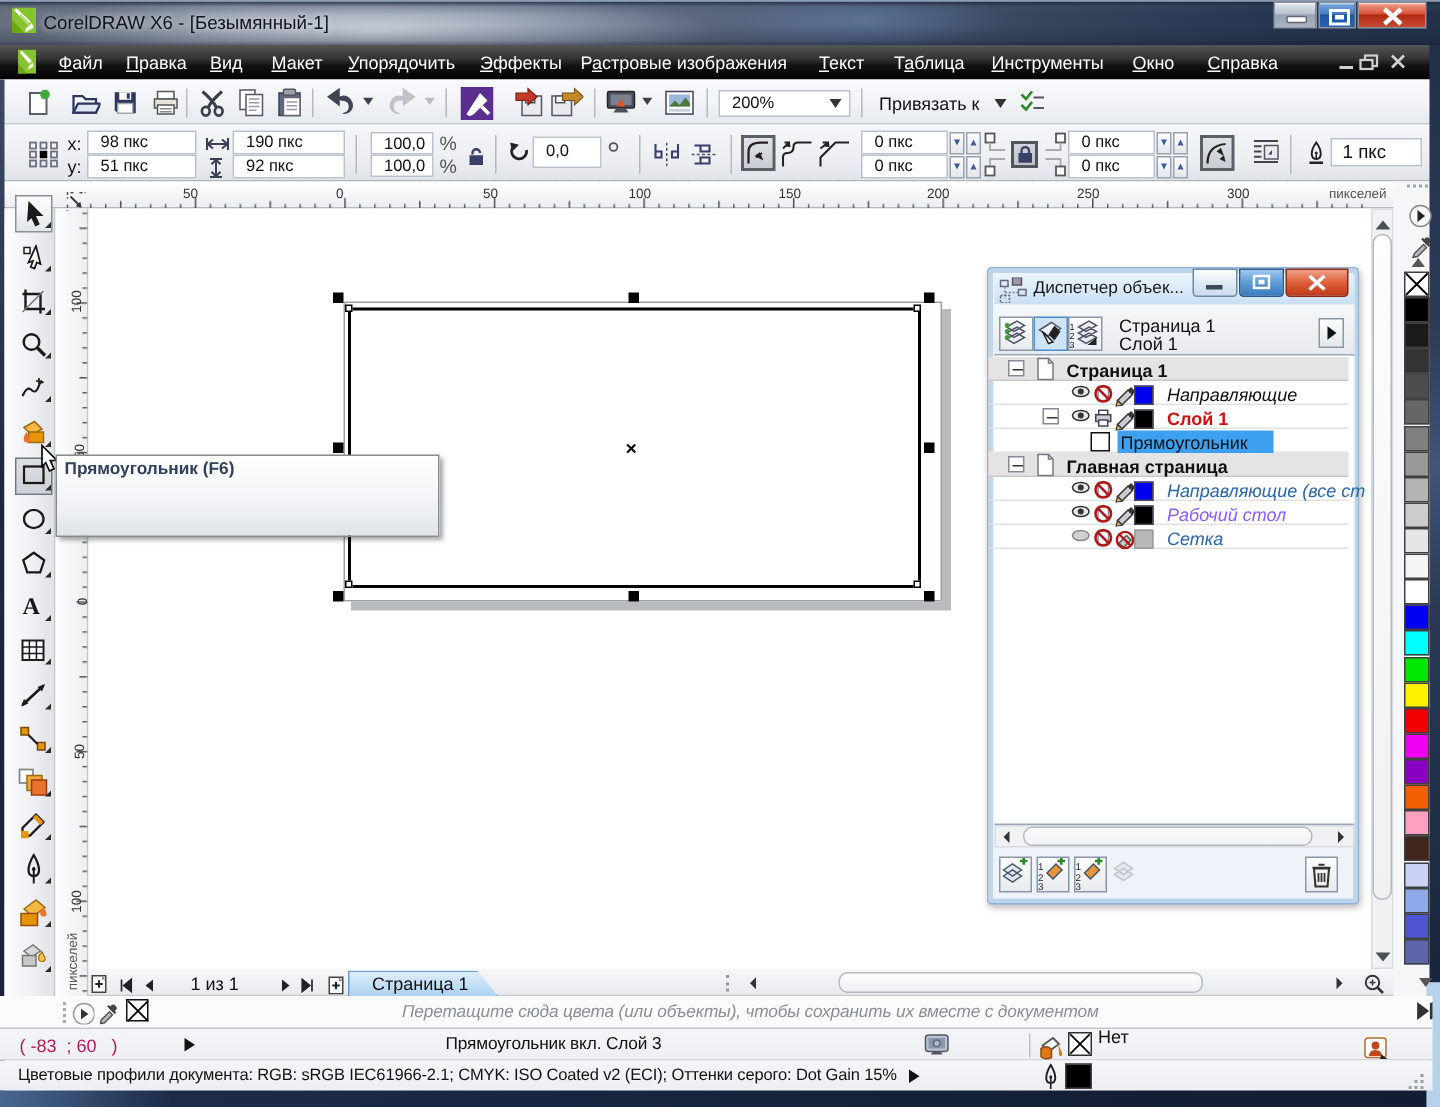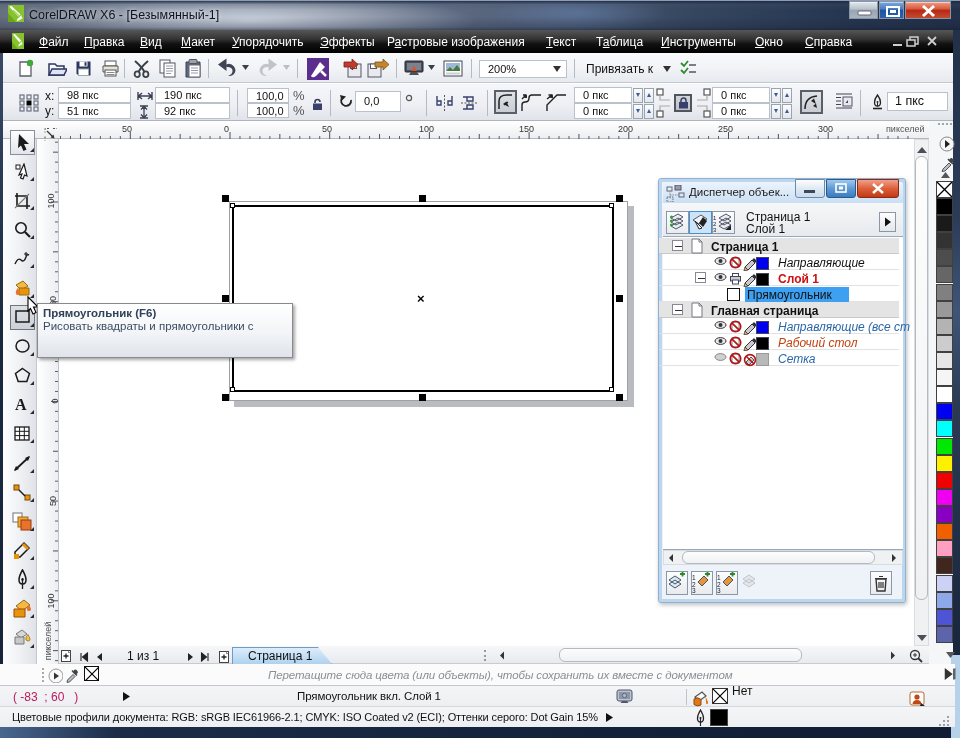--- a/index.html
+++ b/index.html
@@ -653,21 +653,21 @@
     </svg></div>
 <div class="abs" style="left:268px;top:669px;font-size:11.5px;letter-spacing:-0.1px;font-style:italic;color:#8a8f96;">Перетащите сюда цвета (или объекты), чтобы сохранить их вместе с документом</div>
 <svg class="abs" style="left:943px;top:667px" width="14" height="14">
  <path d="M11 1.5 V12.5 M8.5 7 L2.5 2.5 V11.5 Z" stroke="#333" stroke-width="1.5" fill="#333"></path>
 </svg>
 <div class="abs" id="status1"></div>
 <div class="abs" style="left:13px;top:690px;font-size:12px;color:#be185d;">( -83&nbsp; ; 60&nbsp;&nbsp; )</div>
 <svg class="abs" style="left:122px;top:691px" width="9" height="11">
     <path d="M1 1 L8 5.5 L1 10 Z" fill="#111"></path>
   </svg>
-<div class="abs" style="left:297px;top:690px;font-size:11.5px;letter-spacing:-0.1px;color:#111;">Прямоугольник вкл. Слой 1</div>
+<div class="abs" style="left:297px;top:690px;font-size:11.5px;letter-spacing:-0.1px;color:#111;">Прямоугольник вкл. Слой 3</div>
 <svg class="abs" style="left:616px;top:689px" width="17" height="15">
  <rect x="1" y="1" width="15" height="11" rx="2" fill="#b8c4d2" stroke="#556"></rect>
  <rect x="3" y="3" width="11" height="7" fill="#8898aa"></rect>
  <circle cx="8.5" cy="6.5" r="2.2" fill="#aab8c8" stroke="#667"></circle>
  <path d="M6 12 h5 l1.5 2 h-8 Z" fill="#556"></path>
 </svg>
 <div class="abs" style="left:686px;top:689px;width:1px;height:16px;background:#c0c4ca;"></div>
 <svg class="abs" style="left:692px;top:690px" width="18" height="17">
  <path d="M3 7 L10 2 L14 6 L7 11 Z" fill="#f8f9fa" stroke="#555" stroke-width="1.2"></path>
  <path d="M2 9 Q6 6.5 9 9.5 L9 15 Q5 17 2 14.5 Z" fill="#e07818" stroke="#8a4a10" stroke-width="1"></path>
@@ -775,21 +775,21 @@
       <path d="M3 1 L10 1 L13 4 L13 15 L3 15 Z" fill="#fff" stroke="#778"></path>
       <path d="M10 1 L10 4 L13 4" fill="none" stroke="#778"></path>
     </svg>
   <div class="ttxt" style="left:52px;top:61px;font-weight:bold;">Страница 1</div>
   <div class="ttxt" style="left:52px;top:125px;font-weight:bold;">Главная страница</div>
   <div class="ttxt titalic" style="left:119px;top:77px;">Направляющие</div>
   <div class="ttxt" style="left:119px;top:93px;font-weight:bold;color:#cc1111;">Слой 1</div>
   <div style="position:absolute;left:86px;top:107.5px;width:104px;height:15px;background:#3da0f0;"></div>
   <div class="ttxt" style="left:88px;top:109px;">Прямоугольник</div>
   <div class="ttxt titalic" style="left:119px;top:141px;color:#2a66aa;">Направляющие (все ст</div>
-  <div class="ttxt titalic" style="left:119px;top:157px;color:#c2410c;">Рабочий стол</div>
+  <div class="ttxt titalic" style="left:119px;top:157px;color:#8b5cf6;">Рабочий стол</div>
   <div class="ttxt titalic" style="left:119px;top:173px;color:#2a66aa;">Сетка</div>
   <svg class="ic16" style="left:55px;top:77px">
       <use href="#eye"></use>
     </svg>
   <svg class="ic16" style="left:70px;top:77px">
       <use href="#noprint"></use>
     </svg>
   <svg class="ic16" style="left:84px;top:77px">
       <use href="#pencil"></use>
     </svg>
@@ -897,14 +897,13 @@
       </g>
   <g id="printer">
         <rect x="3.5" y="1.5" width="6" height="3.5" fill="#fff" stroke="#445"></rect>
         <rect x="1.5" y="4.5" width="10" height="4.5" fill="#c8ccd4" stroke="#445"></rect>
         <rect x="3.5" y="8" width="6" height="4" fill="#fff" stroke="#445"></rect>
       </g>
  </defs>
 </svg>
 <div class="abs" id="tooltip">
   <b>Прямоугольник (F6)</b>
-  <span>Рисовать квадраты и прямоугольники с</span>
 </div>
 
 </body></html>

